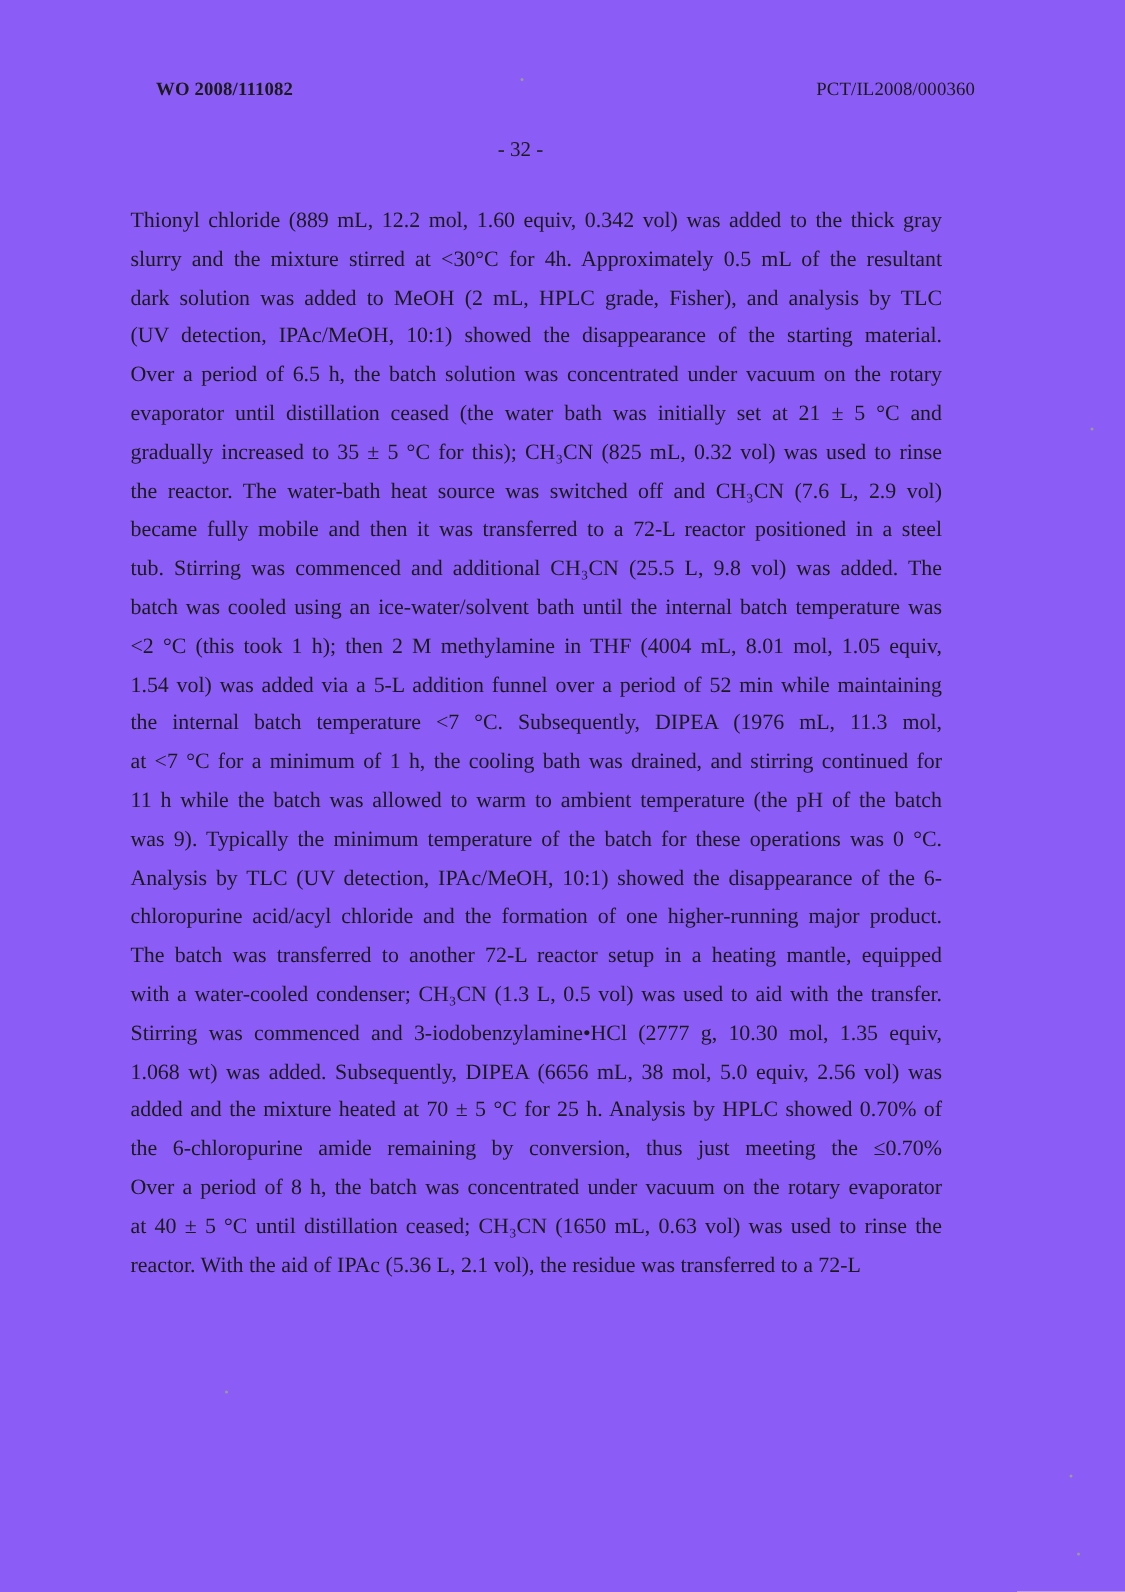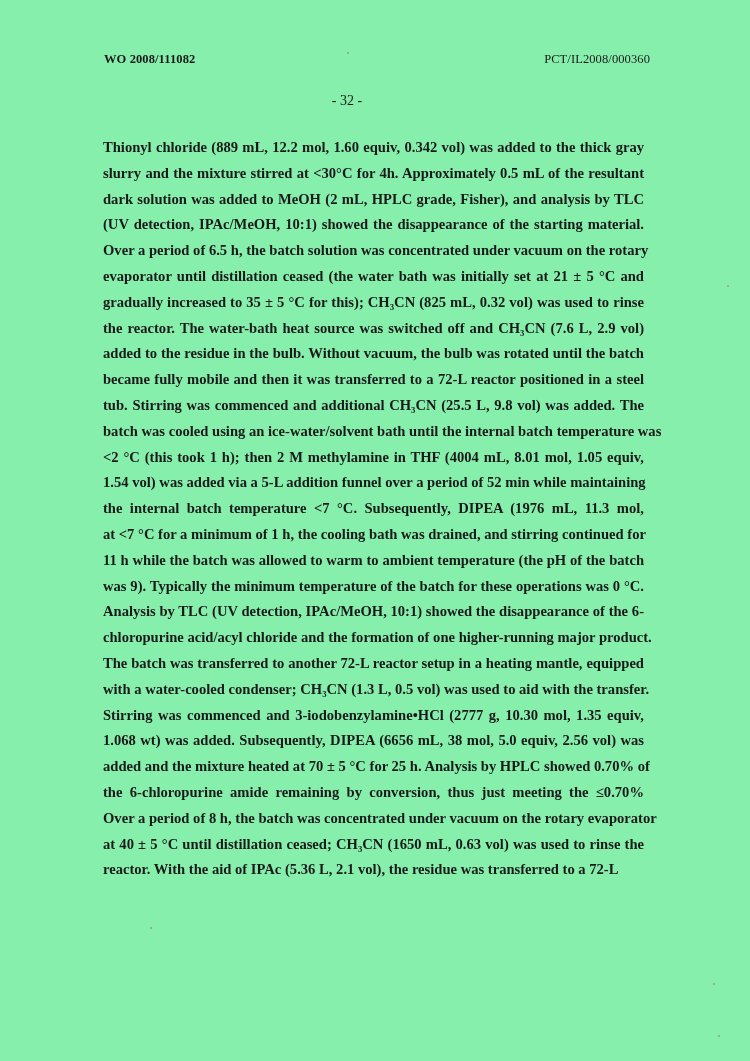--- a/index.html
+++ b/index.html
@@ -12,21 +12,21 @@
       height: 1061px;
       position: relative;
       overflow: hidden;
       font-family: "Liberation Serif", "DejaVu Serif", serif;
       color: #1a1a1a;
     }
     .page {
       position: absolute;
       left: 0; top: 0;
       width: 750px; height: 1061px;
-      background: #86efac;
+      background: #8b5cf6;
     }
     .header-left {
       position: absolute;
       left: 104px;
       top: 52px;
       font-size: 12.5px;
       font-weight: bold;
       letter-spacing: 0.1px;
     }
     .header-right {
@@ -40,24 +40,23 @@
     .page-number {
       position: absolute;
       left: 0;
       width: 694px;
       top: 93px;
       text-align: center;
       font-size: 14px;
     }
     .body-text {
       position: absolute;
-      left: 103px;
+      left: 87px;
       top: 135px;
       width: 541px;
-      font-weight: bold;
     }
     .line {
       display: block;
       height: 25.8px;
       line-height: 25.8px;
       font-size: 14.6px;
       white-space: nowrap;
       text-align: justify;
       text-align-last: justify;
       overflow: visible;
@@ -85,21 +84,20 @@
 
   <div class="body-text">
     <span class="line">Thionyl chloride (889 mL, 12.2 mol, 1.60 equiv, 0.342 vol) was added to the thick gray</span>
     <span class="line">slurry and the mixture stirred at &lt;30°C for 4h. Approximately 0.5 mL of the resultant</span>
     <span class="line">dark solution was added to MeOH (2 mL, HPLC grade, Fisher), and analysis by TLC</span>
     <span class="line">(UV detection, IPAc/MeOH, 10:1) showed the disappearance of the starting material.</span>
     <span class="line">Over a period of 6.5 h, the batch solution was concentrated under vacuum on the rotary</span>
     <span class="line">evaporator until distillation ceased (the water bath was initially set at 21 ± 5 °C and</span>
     <span class="line">gradually increased to 35 ± 5 °C for this); CH₃CN (825 mL, 0.32 vol) was used to rinse</span>
     <span class="line">the reactor.  The water-bath heat source was switched off and CH₃CN (7.6 L, 2.9 vol)</span>
-    <span class="line">added to the residue in the bulb.  Without vacuum, the bulb was rotated until the batch</span>
     <span class="line">became fully mobile and then it was transferred to a 72-L reactor positioned in a steel</span>
     <span class="line">tub.  Stirring was commenced and additional CH₃CN (25.5 L, 9.8 vol) was added.  The</span>
     <span class="line">batch was cooled using an ice-water/solvent bath until the internal batch temperature was</span>
     <span class="line">&lt;2 °C (this took 1 h); then 2 M methylamine in THF (4004 mL, 8.01 mol, 1.05 equiv,</span>
     <span class="line">1.54 vol) was added via a 5-L addition funnel over a period of 52 min while maintaining</span>
     <span class="line">the internal batch temperature &lt;7 °C. Subsequently, DIPEA (1976 mL, 11.3 mol,</span>
     <span class="line">at &lt;7 °C for a minimum of 1 h, the cooling bath was drained, and stirring continued for</span>
     <span class="line">11 h while the batch was allowed to warm to ambient temperature (the pH of the batch</span>
     <span class="line">was 9). Typically the minimum temperature of the batch for these operations was 0 °C.</span>
     <span class="line">Analysis by TLC (UV detection, IPAc/MeOH, 10:1) showed the disappearance of the 6-</span>

